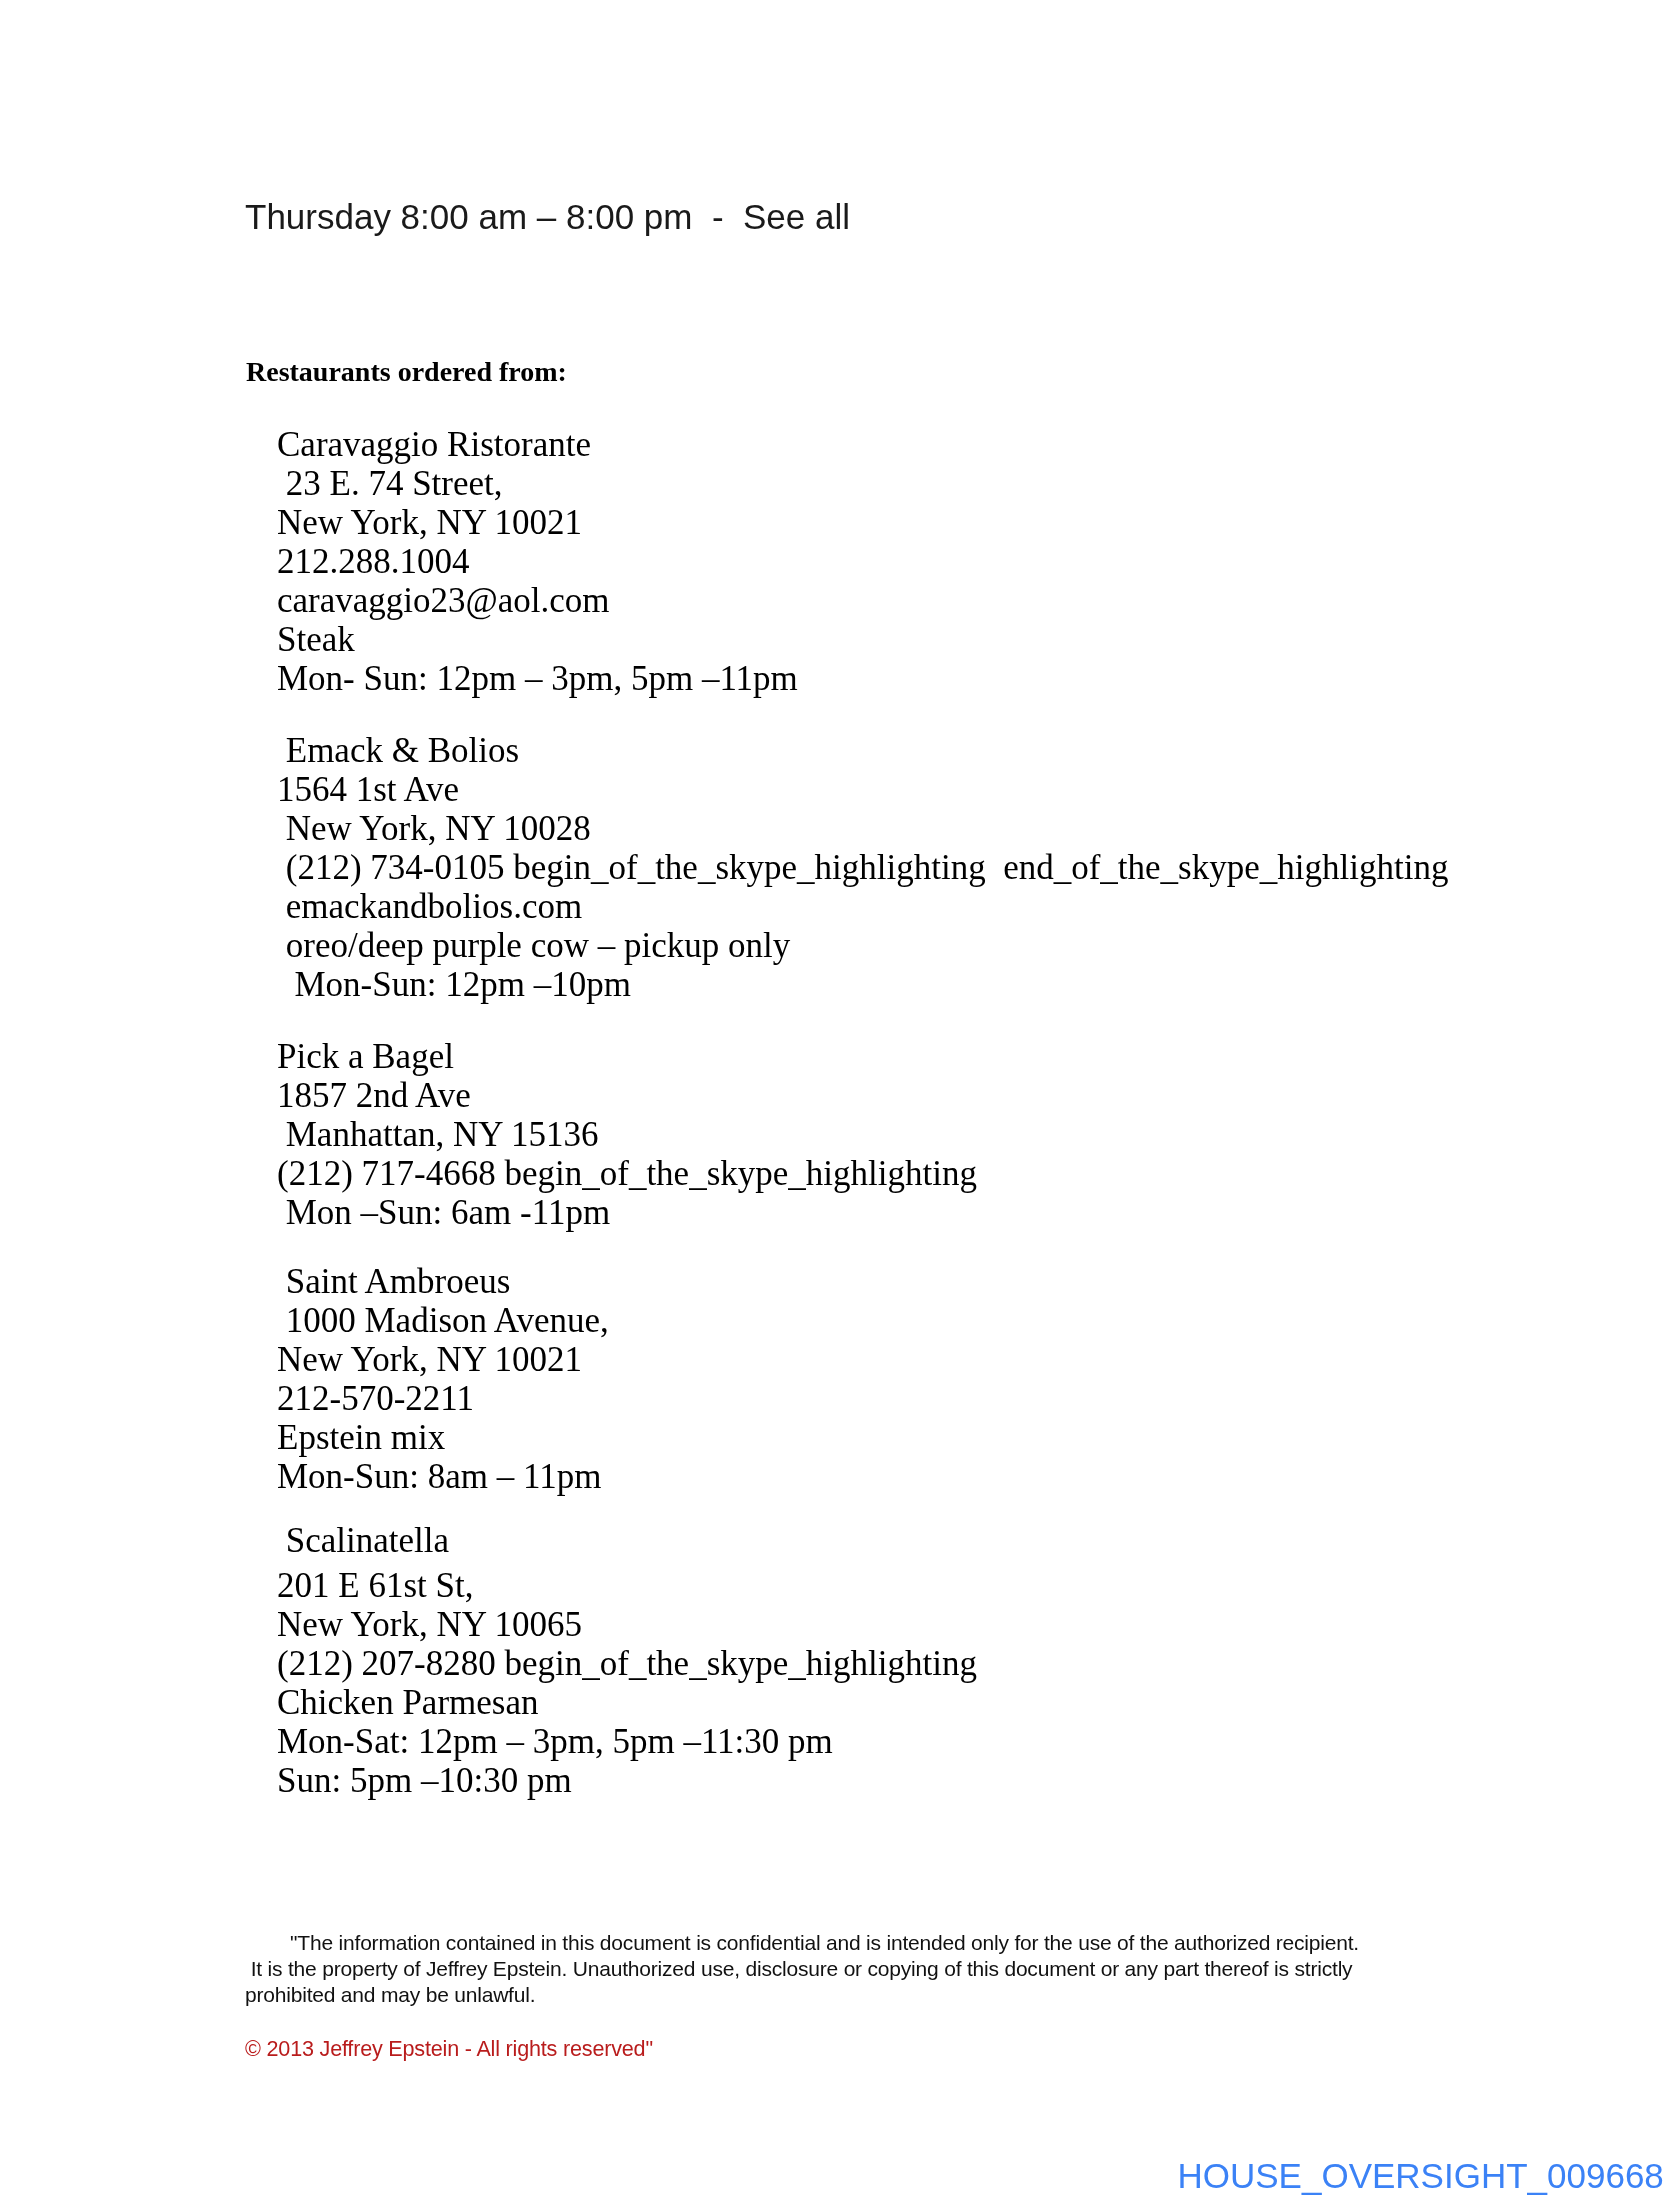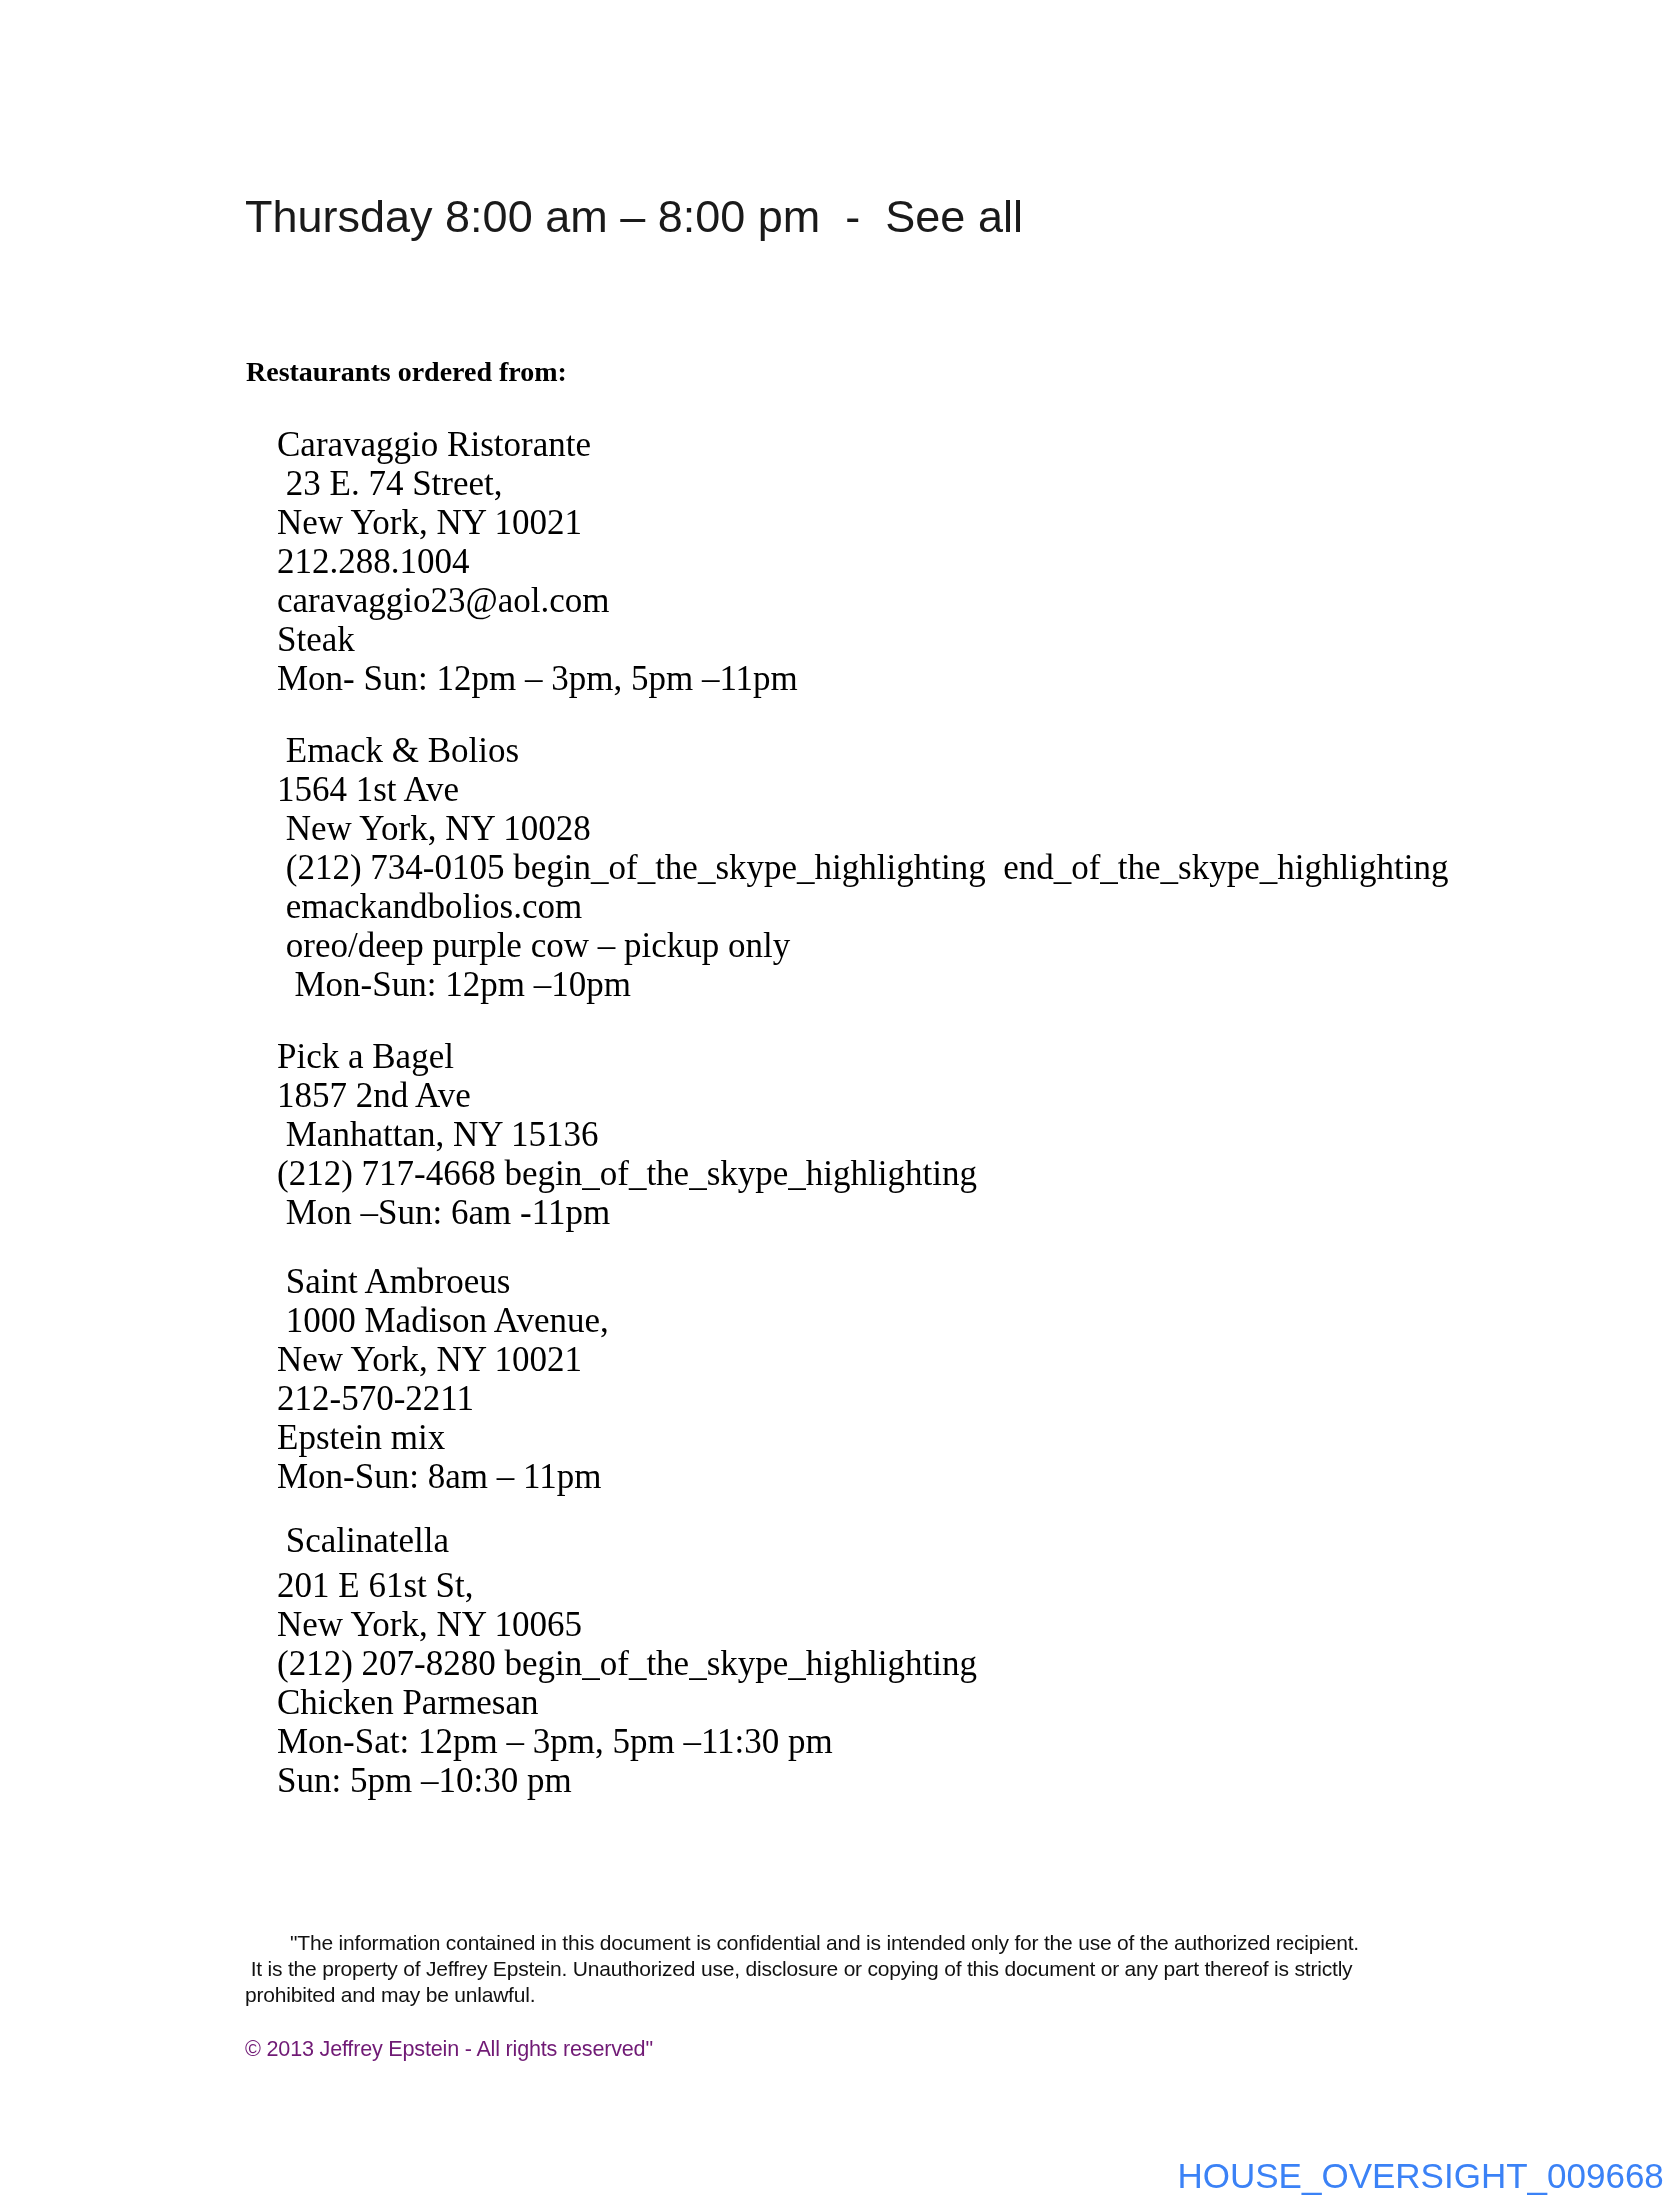--- a/index.html
+++ b/index.html
@@ -14,21 +14,21 @@
     background: #ffffff;
     color: #000000;
     font-family: "Liberation Serif", serif;
     overflow: hidden;
   }
   .hours-line {
     position: absolute;
     left: 245px;
     top: 198px;
     font-family: "Liberation Sans", sans-serif;
-    font-size: 45px;
+    font-size: 35px;
     line-height: 37px;
     white-space: pre;
     color: #1a1a1a;
   }
   .section-title {
     position: absolute;
     left: 246px;
     top: 352px;
     font-family: "Liberation Serif", serif;
     font-size: 28px;
@@ -66,21 +66,21 @@
   }
   .copyright {
     position: absolute;
     left: 245px;
     top: 2036px;
     font-family: "Liberation Sans", sans-serif;
     font-size: 21.6px;
     line-height: 26px;
     letter-spacing: -0.2px;
     white-space: pre;
-    color: #701a75;
+    color: #b91c1c;
   }
   .bates {
     position: absolute;
     right: 5.2px;
     top: 2156px;
     font-family: "Liberation Sans", sans-serif;
     font-size: 35px;
     line-height: 39px;
     white-space: pre;
     color: #3b82f6;

